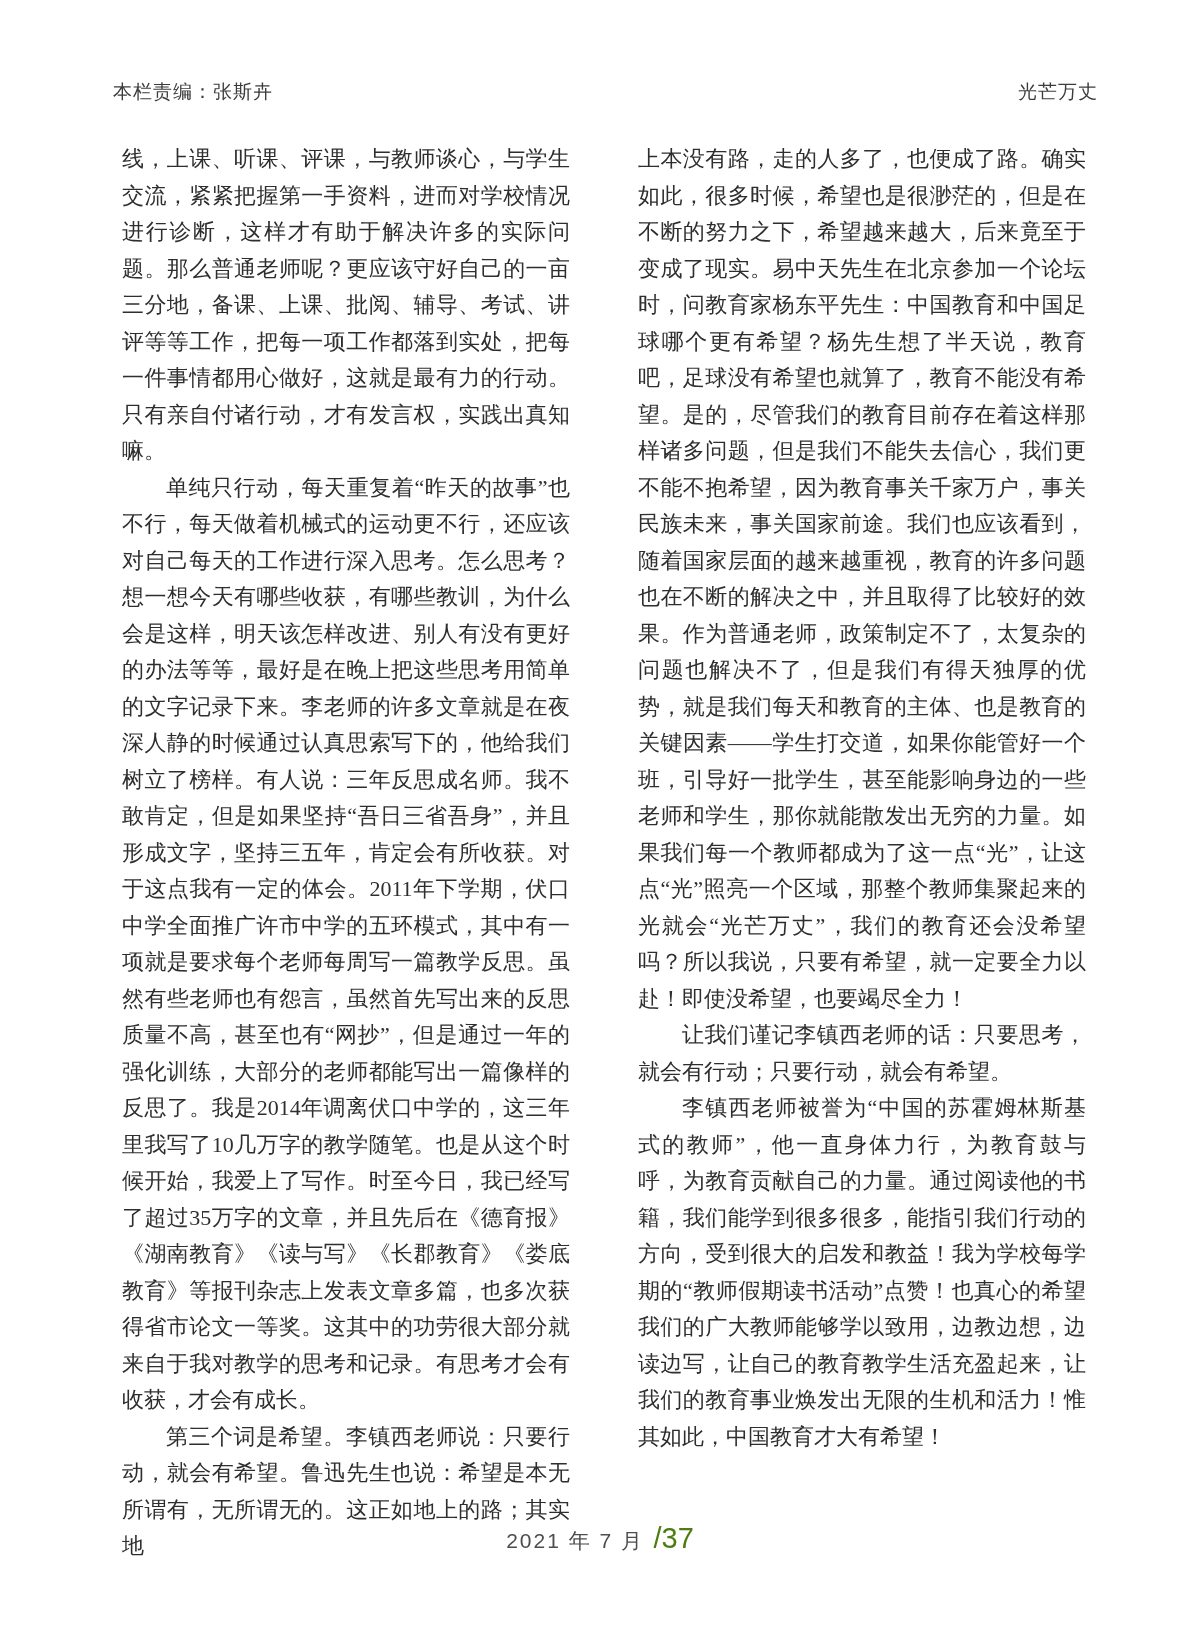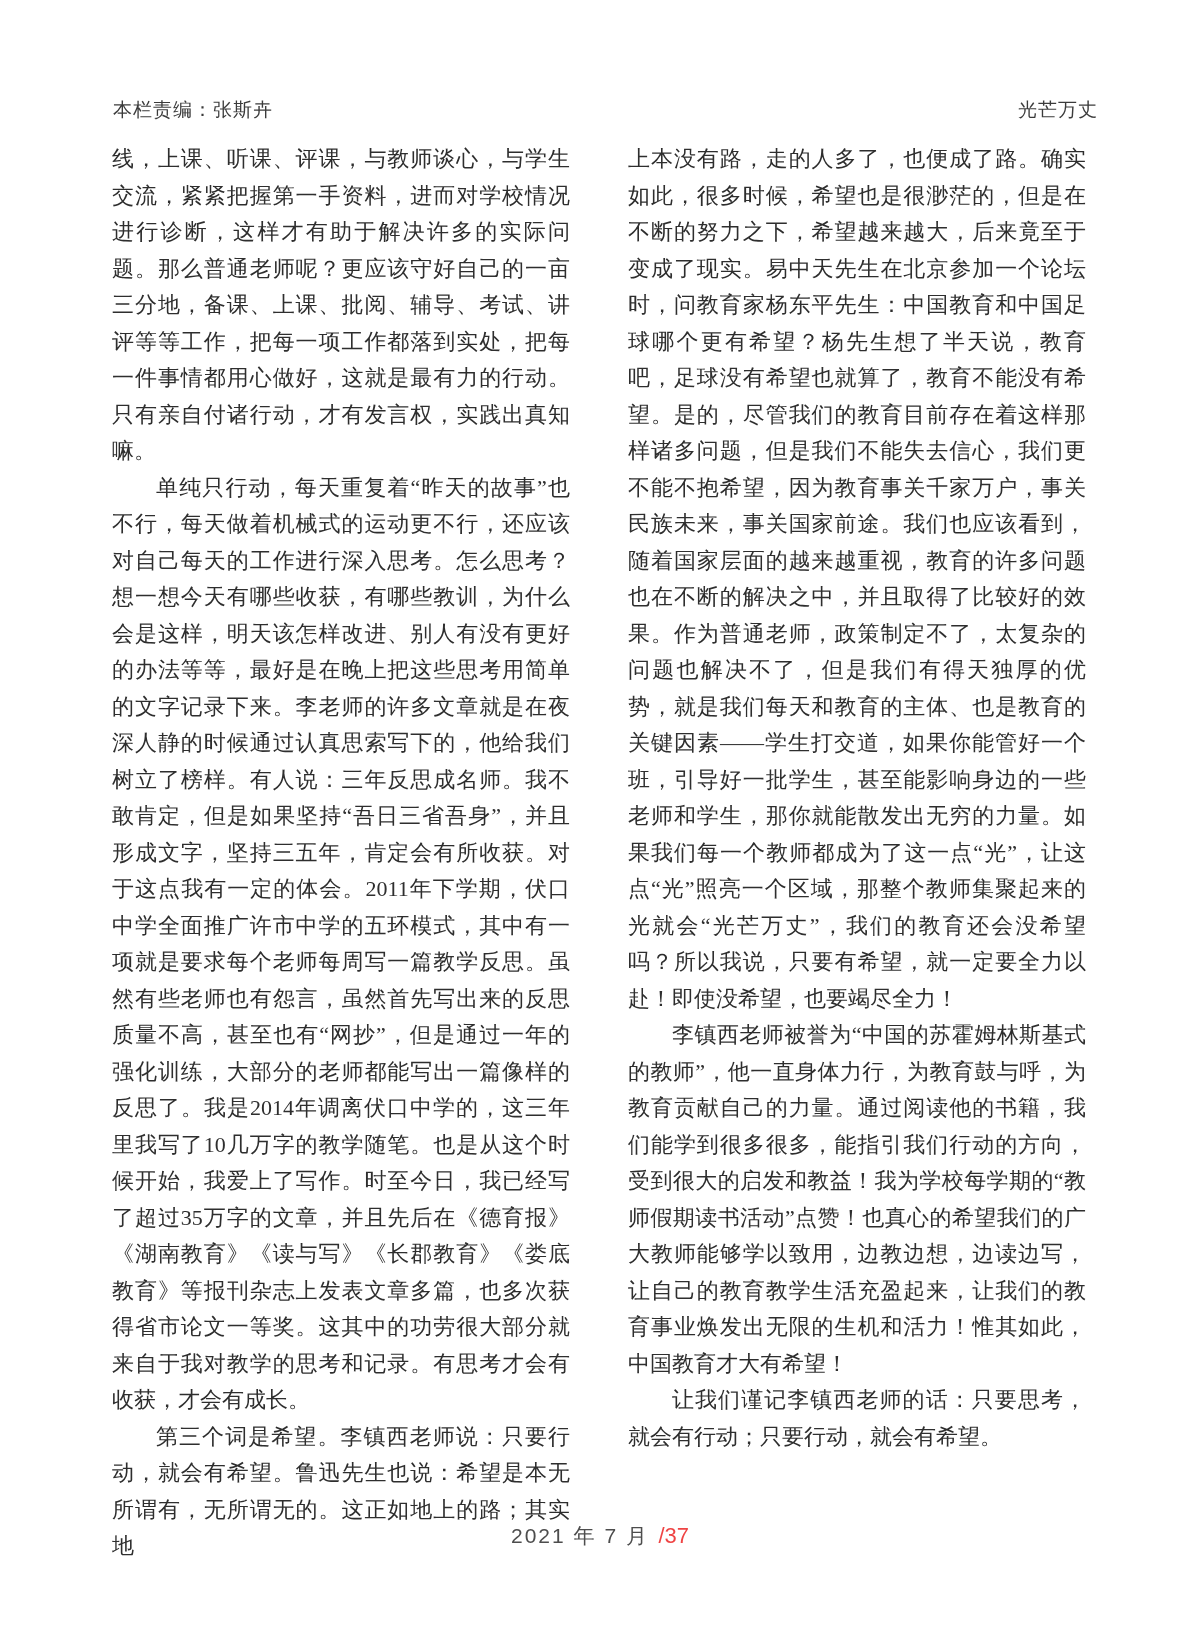--- a/index.html
+++ b/index.html
@@ -13,21 +13,21 @@
     position: relative;
     width: 1200px;
     height: 1629px;
     background: #ffffff;
     overflow: hidden;
   }
   .header {
     position: absolute;
     left: 113px;
     right: 102px;
-    top: 97px;
+    top: 79px;
     display: flex;
     justify-content: space-between;
     align-items: baseline;
     font-family: "Liberation Sans", "DejaVu Sans", sans-serif;
     font-size: 19px;
     color: #3b3b3b;
     letter-spacing: 1px;
   }
   .columns {
     position: absolute;
@@ -38,63 +38,64 @@
     gap: 58px;
   }
   .col {
     width: 458px;
     font-family: "Liberation Serif", "DejaVu Serif", serif;
     font-size: 22px;
     line-height: 36.5px;
     color: #2e2e2e;
     text-align: justify;
     text-justify: inter-ideograph;
+    margin-left: 10px;
   }
   .para { margin: 0; }
   .para.indent { text-indent: 2em; }
   .footer {
     position: absolute;
     left: 0;
     top: 1522px;
     width: 100%;
     text-align: center;
     font-family: "Liberation Sans", "DejaVu Sans", sans-serif;
     color: #4d4d4d;
     white-space: nowrap;
   }
   .footer .date {
     font-size: 21px;
     letter-spacing: 2px;
   }
   .footer .pagenum {
-    font-size: 22px;
+    font-size: 29px;
     margin-left: 5px;
-    color: #ef4444;
+    color: #4d7c0f;
   }
 </style>
 </head>
 <body>
 
 <div class="page">
 
   <header class="header">
     <span>本栏责编：张斯卉</span>
     <span>光芒万丈</span>
   </header>
 
   <main class="columns">
     <div class="col">
       <p class="para">线，上课、听课、评课，与教师谈心，与学生交流，紧紧把握第一手资料，进而对学校情况进行诊断，这样才有助于解决许多的实际问题。那么普通老师呢？更应该守好自己的一亩三分地，备课、上课、批阅、辅导、考试、讲评等等工作，把每一项工作都落到实处，把每一件事情都用心做好，这就是最有力的行动。只有亲自付诸行动，才有发言权，实践出真知嘛。</p>
       <p class="para indent">单纯只行动，每天重复着“昨天的故事”也不行，每天做着机械式的运动更不行，还应该对自己每天的工作进行深入思考。怎么思考？想一想今天有哪些收获，有哪些教训，为什么会是这样，明天该怎样改进、别人有没有更好的办法等等，最好是在晚上把这些思考用简单的文字记录下来。李老师的许多文章就是在夜深人静的时候通过认真思索写下的，他给我们树立了榜样。有人说：三年反思成名师。我不敢肯定，但是如果坚持“吾日三省吾身”，并且形成文字，坚持三五年，肯定会有所收获。对于这点我有一定的体会。2011年下学期，伏口中学全面推广许市中学的五环模式，其中有一项就是要求每个老师每周写一篇教学反思。虽然有些老师也有怨言，虽然首先写出来的反思质量不高，甚至也有“网抄”，但是通过一年的强化训练，大部分的老师都能写出一篇像样的反思了。我是2014年调离伏口中学的，这三年里我写了10几万字的教学随笔。也是从这个时候开始，我爱上了写作。时至今日，我已经写了超过35万字的文章，并且先后在《德育报》《湖南教育》《读与写》《长郡教育》《娄底教育》等报刊杂志上发表文章多篇，也多次获得省市论文一等奖。这其中的功劳很大部分就来自于我对教学的思考和记录。有思考才会有收获，才会有成长。</p>
       <p class="para indent">第三个词是希望。李镇西老师说：只要行动，就会有希望。鲁迅先生也说：希望是本无所谓有，无所谓无的。这正如地上的路；其实地</p>
     </div>
     <div class="col">
       <p class="para">上本没有路，走的人多了，也便成了路。确实如此，很多时候，希望也是很渺茫的，但是在不断的努力之下，希望越来越大，后来竟至于变成了现实。易中天先生在北京参加一个论坛时，问教育家杨东平先生：中国教育和中国足球哪个更有希望？杨先生想了半天说，教育吧，足球没有希望也就算了，教育不能没有希望。是的，尽管我们的教育目前存在着这样那样诸多问题，但是我们不能失去信心，我们更不能不抱希望，因为教育事关千家万户，事关民族未来，事关国家前途。我们也应该看到，随着国家层面的越来越重视，教育的许多问题也在不断的解决之中，并且取得了比较好的效果。作为普通老师，政策制定不了，太复杂的问题也解决不了，但是我们有得天独厚的优势，就是我们每天和教育的主体、也是教育的关键因素——学生打交道，如果你能管好一个班，引导好一批学生，甚至能影响身边的一些老师和学生，那你就能散发出无穷的力量。如果我们每一个教师都成为了这一点“光”，让这点“光”照亮一个区域，那整个教师集聚起来的光就会“光芒万丈”，我们的教育还会没希望吗？所以我说，只要有希望，就一定要全力以赴！即使没希望，也要竭尽全力！</p>
+      <p class="para indent">让我们谨记李镇西老师的话：只要思考，就会有行动；只要行动，就会有希望。</p>
       <p class="para indent">李镇西老师被誉为“中国的苏霍姆林斯基式的教师”，他一直身体力行，为教育鼓与呼，为教育贡献自己的力量。通过阅读他的书籍，我们能学到很多很多，能指引我们行动的方向，受到很大的启发和教益！我为学校每学期的“教师假期读书活动”点赞！也真心的希望我们的广大教师能够学以致用，边教边想，边读边写，让自己的教育教学生活充盈起来，让我们的教育事业焕发出无限的生机和活力！惟其如此，中国教育才大有希望！</p>
-      <p class="para indent">让我们谨记李镇西老师的话：只要思考，就会有行动；只要行动，就会有希望。</p>
     </div>
   </main>
 
   <footer class="footer">
     <span class="date">2021 年 7 月</span>
     <span class="pagenum">/37</span>
   </footer>
 
 </div>
 

